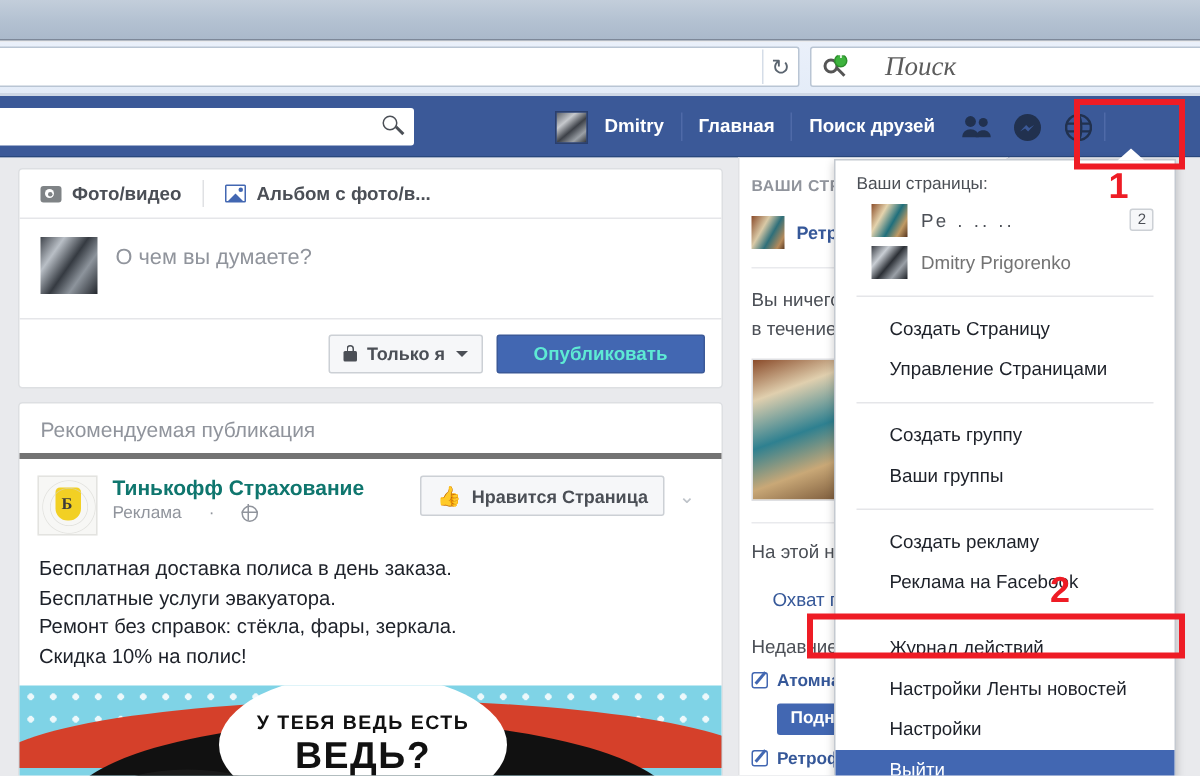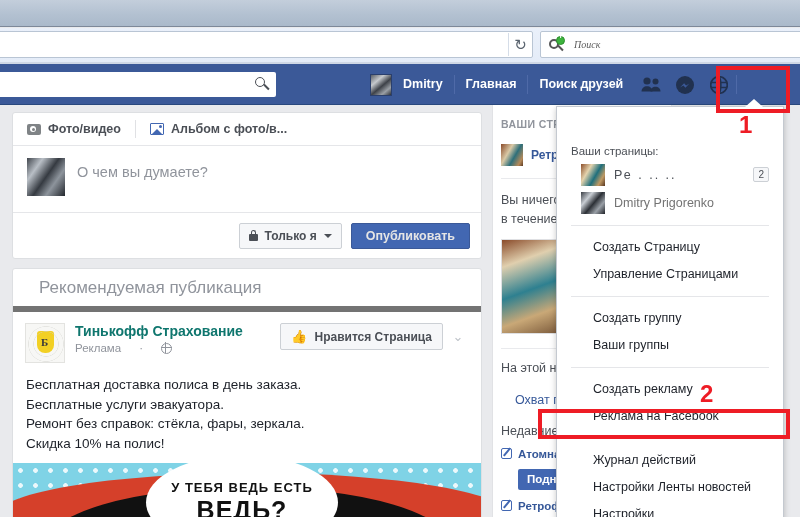--- a/index.html
+++ b/index.html
@@ -48,21 +48,21 @@
     background:#555; transform:rotate(45deg);
   }
   #search-bar .sicon .plus{
     position:absolute; left:7px; top:0px; width:9px; height:9px;
     background:#3db33d; border-radius:50%; border:1px solid #2d8f2d;
   }
   #search-bar .sicon .plus:after{
     content:"+"; position:absolute; left:1px; top:-5px; color:#fff; font-size:9px; line-height:9px; font-weight:bold;
   }
   #search-placeholder{
-    margin-left:8px; font-size:10px; font-style:italic; color:#5c5c5c;
+    margin-left:24px; font-size:18px; font-style:italic; color:#5c5c5c;
     font-family:"Liberation Serif", serif;
   }
   #toolbar-bottom-edge{
     position:absolute; left:0; top:62px; width:800px; height:2px;
     background:#cfd8e6;
   }
 
   
   #fb-navbar{
     position:absolute; left:0; top:64px; width:800px; height:41px;
@@ -173,27 +173,27 @@
     background:#f6f7f9; border:1px solid #ccd0d5; border-radius:2px;
     height:26px; padding:0 9px; font-size:12px; font-weight:bold; color:#4b4f56;
   }
   .ic-lock{
     width:9px; height:11px; position:relative;
   }
   .ic-lock .body{ position:absolute; left:0; bottom:0; width:9px; height:7px; background:#4b4f56; border-radius:1px; }
   .ic-lock .shk{ position:absolute; left:2px; top:0; width:5px; height:5px; border:1.5px solid #4b4f56; border-bottom:none; border-radius:3px 3px 0 0; }
   .tiny-caret{ width:0;height:0;border-left:4px solid transparent;border-right:4px solid transparent;border-top:4px solid #4b4f56; }
   #publish-btn{
-    background:#4267b2; color:#e5e5e5; border:1px solid #3b5998; border-radius:2px;
-    height:26px; padding:0 14px; font-size:12.5px; font-weight:bold;
+    background:#4267b2; color:#5eead4; border:1px solid #3b5998; border-radius:2px;
+    height:26px; padding:0 24px; font-size:12.5px; font-weight:bold;
     display:flex; align-items:center;
   }
 
   
-  #sponsored-label{ padding:9px 14px 8px 26px; font-size:17px; color:#90949c; border-bottom:6px solid #737373; }
+  #sponsored-label{ padding:9px 14px 8px 14px; font-size:14px; color:#90949c; border-bottom:4px solid #737373; }
   #sponsored-head{ display:flex; align-items:flex-start; padding:11px 12px 8px 12px; }
   #page-logo{
     width:40px; height:40px; flex:none; background:#f7f7f5;
     border:1px solid #e3e3e0; position:relative; overflow:hidden;
   }
   #page-logo .shield{
     position:absolute; left:11px; top:7px; width:17px; height:22px;
     background:#f2d024; border-radius:3px 3px 8px 8px;
   }
   #page-logo .mono{
@@ -293,21 +293,21 @@
     position:absolute; left:673px; top:105px; width:127px; height:412px; background:#e9eaed;
   }
 
   
   #account-menu{
     position:absolute; left:556px; top:106px; width:228px;
     background:#fff; border:1px solid #c4c9d0;
     box-shadow:0 2px 6px rgba(0,0,0,.22);
     z-index:30; padding:6px 0 6px 0;
   }
-  #menu-heading{ font-size:11.5px; color:#4b4f56; padding:4px 0 4px 14px;margin-top:28px; }
+  #menu-heading{ font-size:11.5px; color:#4b4f56; padding:4px 0 4px 14px; }
   .page-row{
     display:flex; align-items:center; gap:9px; padding:3px 10px 3px 24px; position:relative;
   }
   .page-thumb{ width:24px; height:22px; flex:none; }
   .page-thumb.t1{ background:linear-gradient(120deg,#8c4f2b 0%,#e4d3ad 30%,#1f6f7c 58%,#c09a64 80%,#56341e 100%); }
   .page-thumb.t2{ background:linear-gradient(130deg,#3a3e45 0%,#c9ced4 28%,#2c3036 52%,#9aa0a7 74%,#1e2127 100%); }
   .page-label{ font-size:12.5px; color:#737373; white-space:nowrap; }
   .page-label.redacted{ color:#4b4f56; letter-spacing:2px; }
   .page-count{
     position:absolute; right:14px; top:6px; font-size:10px; color:#4b4f56;

